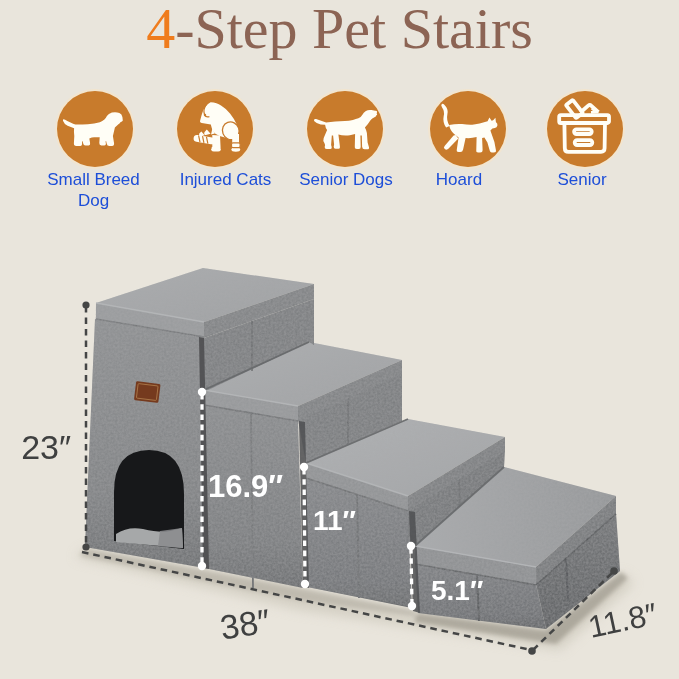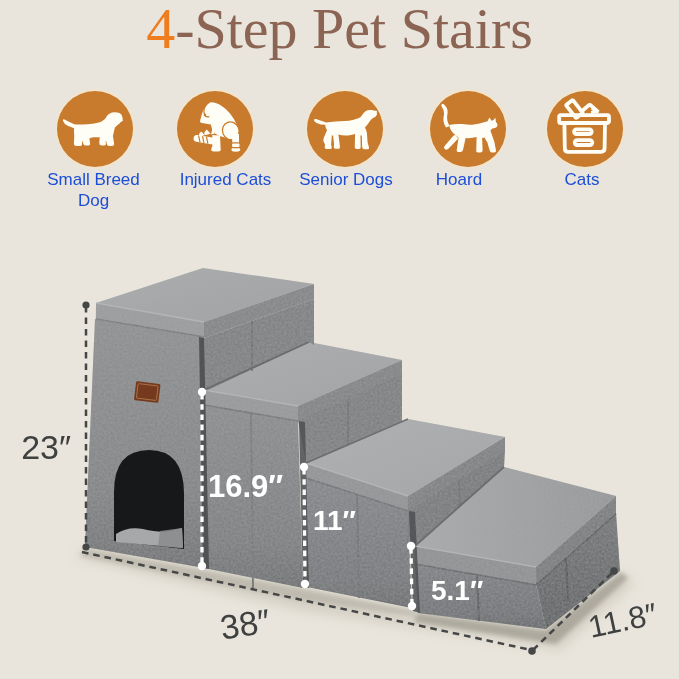--- a/index.html
+++ b/index.html
@@ -20,21 +20,21 @@
 <div class="ic" style="left:57px;top:91px;"></div>
 <div class="ic" style="left:177px;top:91px;"></div>
 <div class="ic" style="left:307px;top:91px;"></div>
 <div class="ic" style="left:430px;top:91px;"></div>
 <div class="ic" style="left:547px;top:91px;"></div>
 
 <div class="lbl" style="left:23px;top:169px;width:141px;">Small Breed<br>Dog</div>
 <div class="lbl" style="left:155.5px;top:169px;width:140px;">Injured Cats</div>
 <div class="lbl" style="left:276px;top:169px;width:140px;">Senior Dogs</div>
 <div class="lbl" style="left:389px;top:169px;width:140px;">Hoard</div>
-<div class="lbl" style="left:512px;top:169px;width:140px;">Cats</div>
+<div class="lbl" style="left:512px;top:169px;width:140px;">Senior</div>
 
 <svg width="679" height="679" viewBox="0 0 679 679" style="position:absolute;left:0;top:0;">
 <defs>
   <linearGradient id="lid1" x1="0" y1="0" x2="1" y2="1">
     <stop offset="0" stop-color="#abadaf"></stop>
         <stop offset="1" stop-color="#9fa1a3"></stop>
   </linearGradient>
   <linearGradient id="lid2" x1="0" y1="0" x2="1" y2="1">
     <stop offset="0" stop-color="#aeb0b2"></stop>
         <stop offset="1" stop-color="#a0a2a4"></stop>

